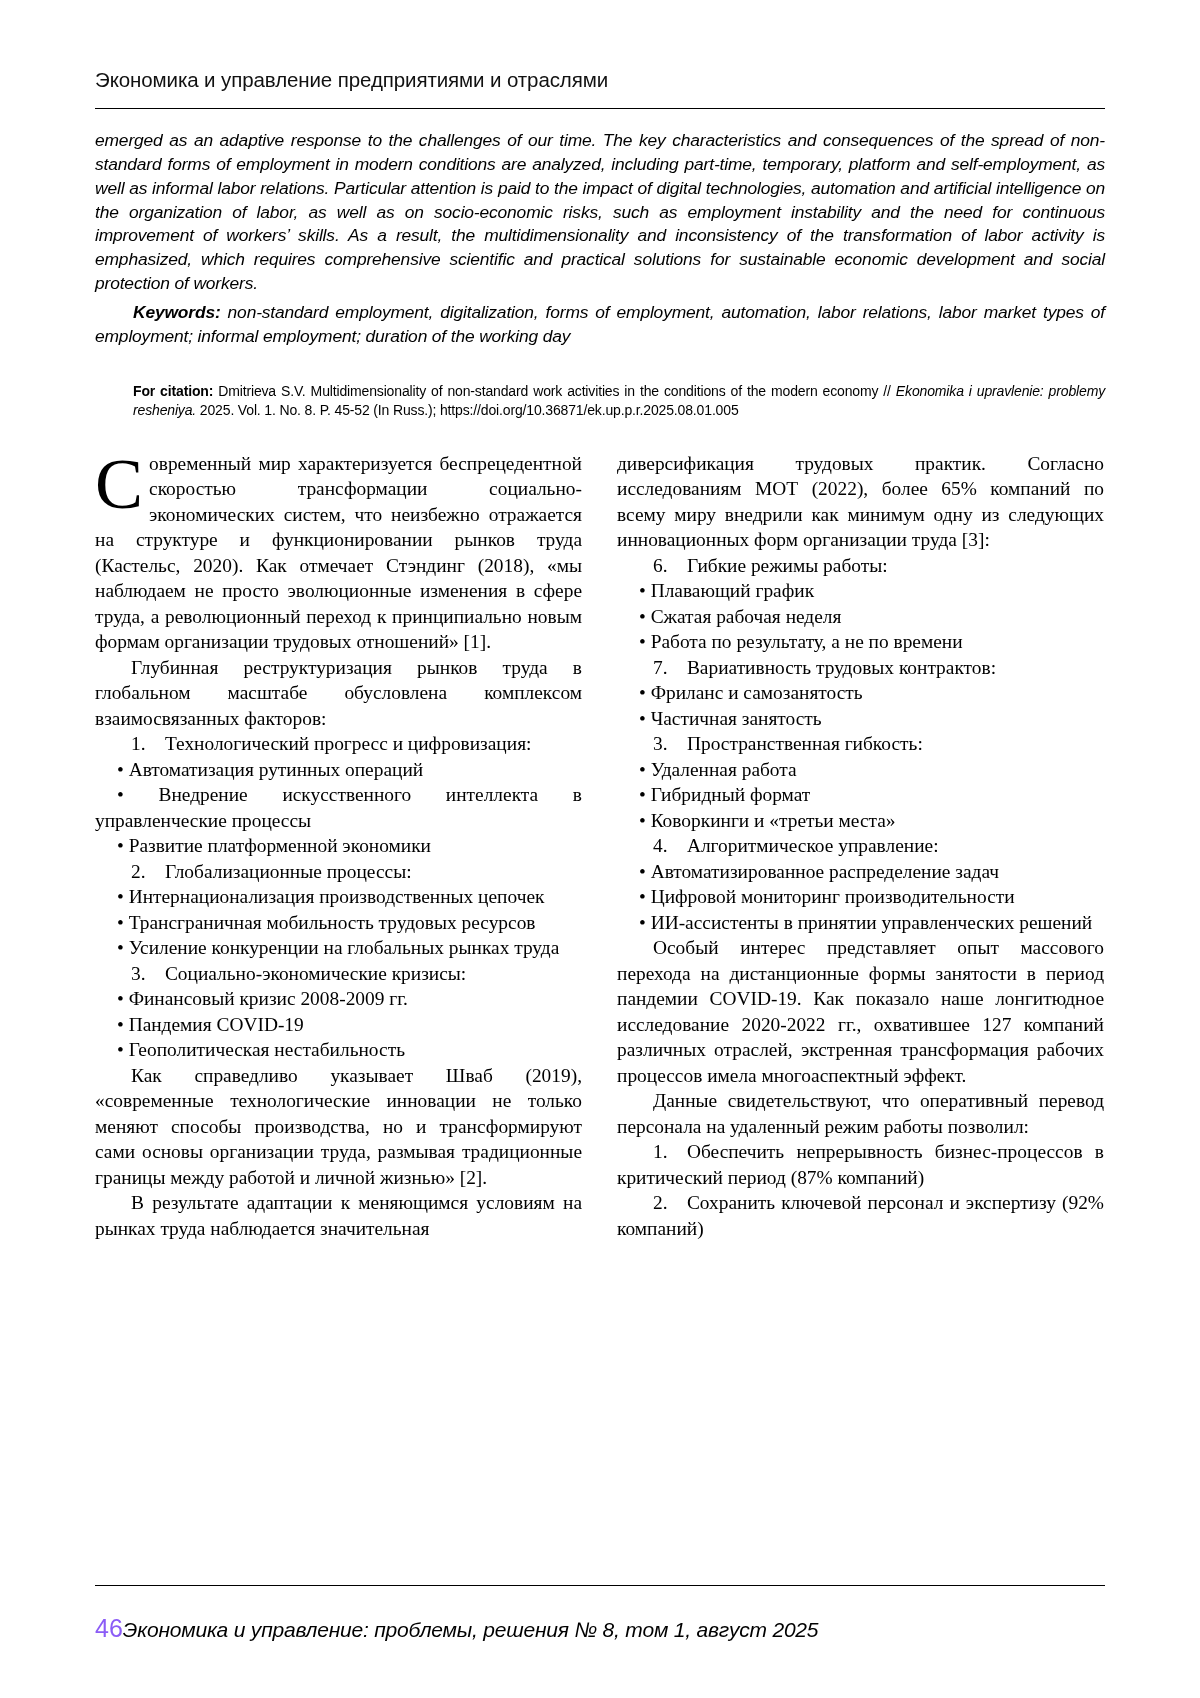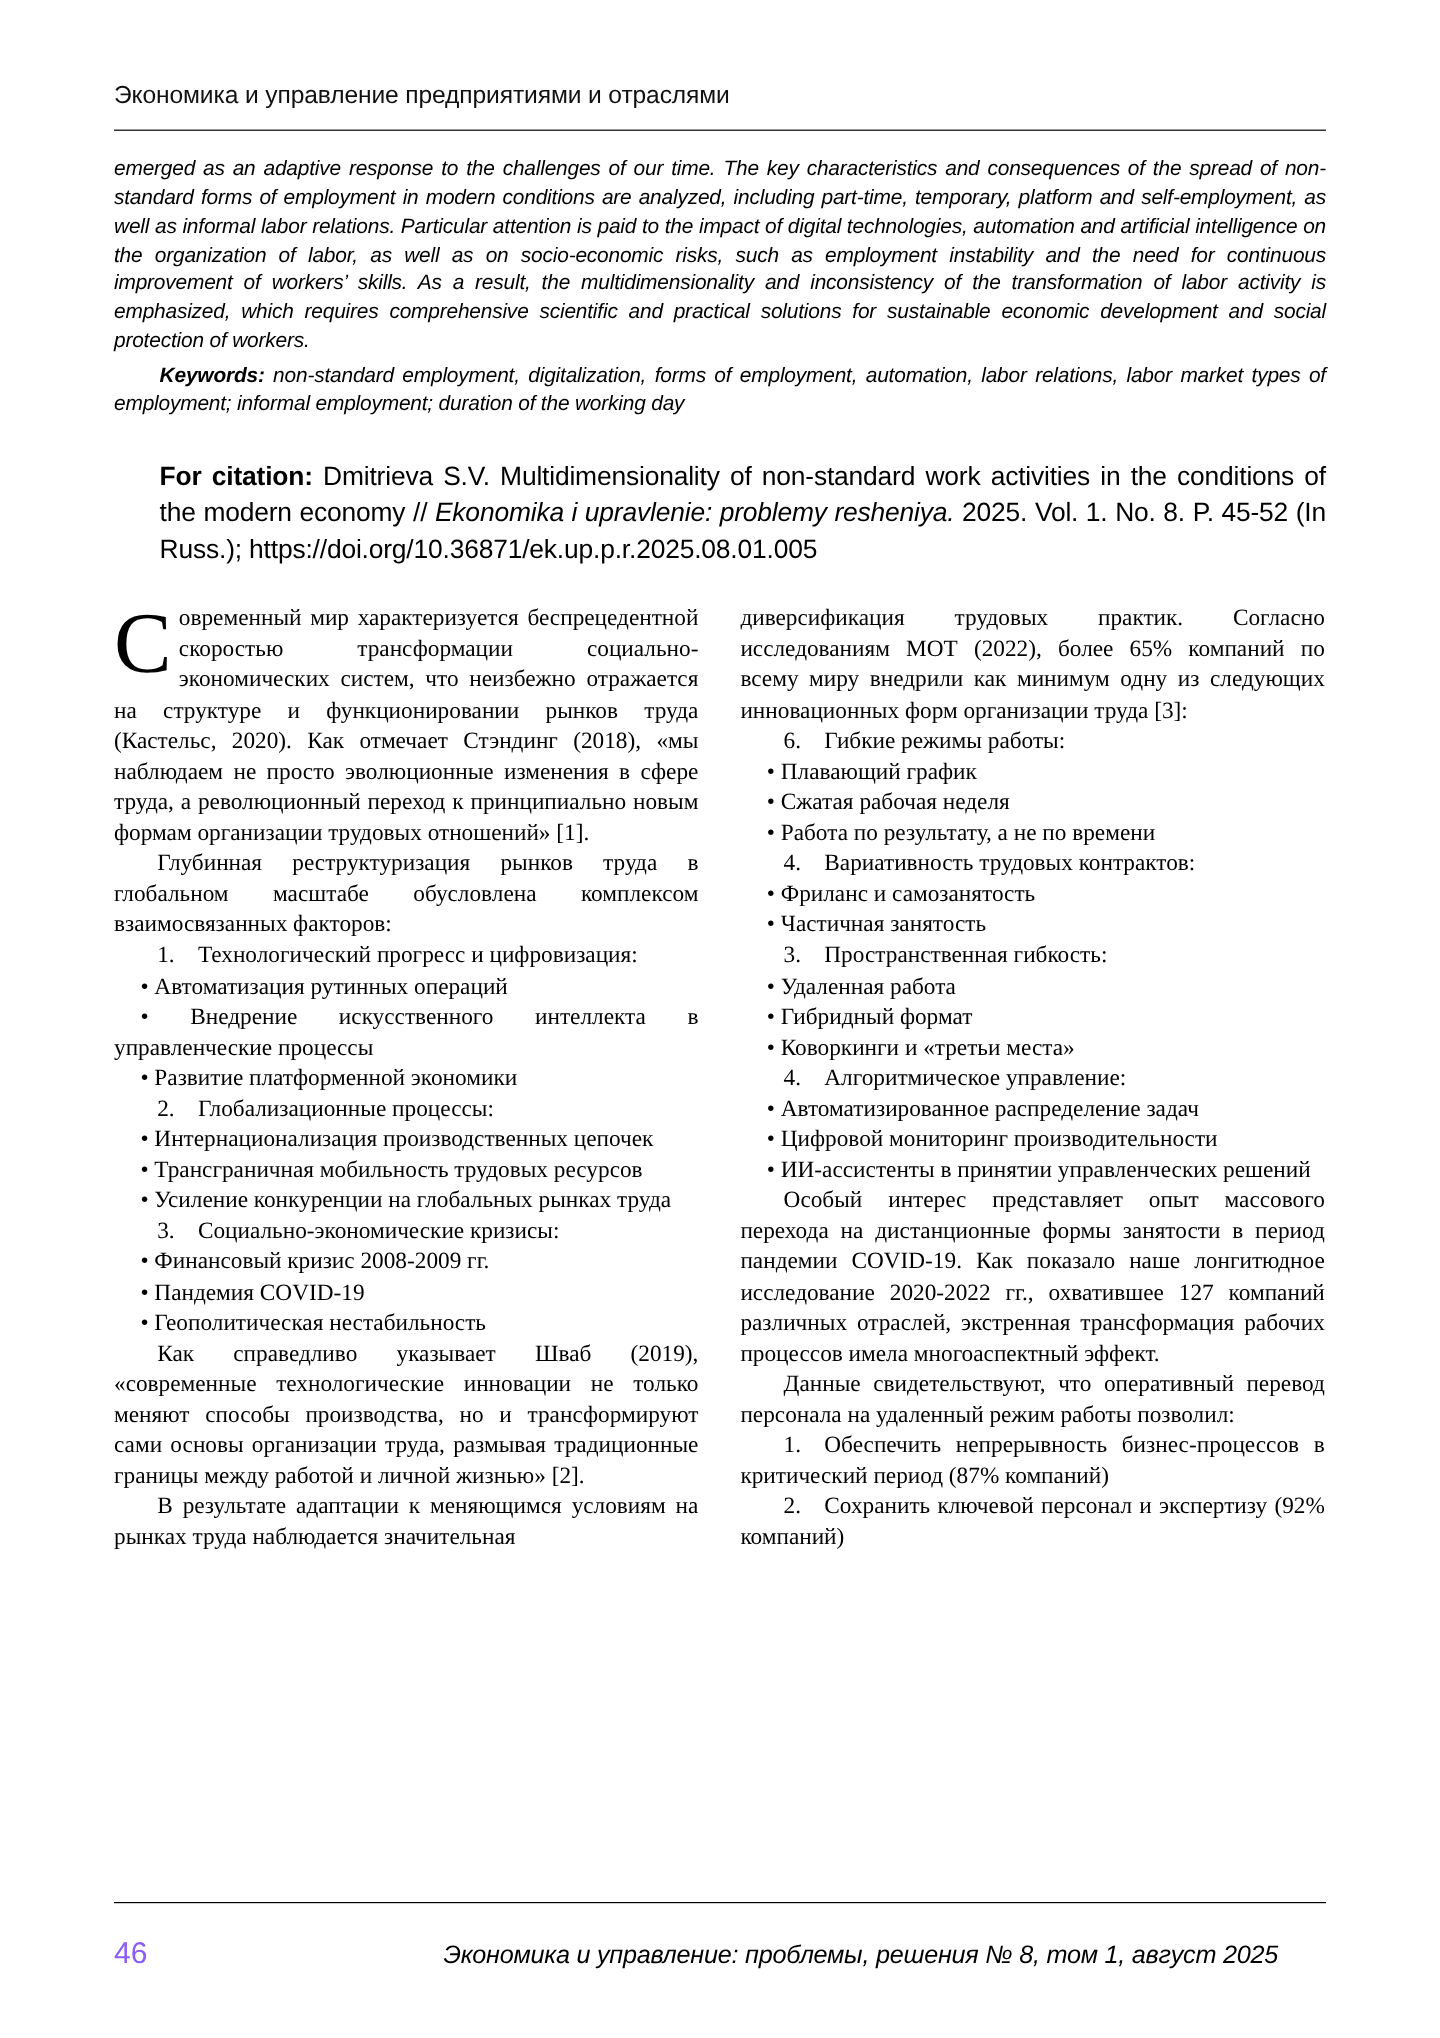--- a/index.html
+++ b/index.html
@@ -52,21 +52,21 @@
     text-align: justify;
     margin-top: 5px;
     text-indent: 38px;
     letter-spacing: -0.15px;
   }
   .keywords b { font-weight: bold; font-style: italic; }
 
   
   .citation {
     font-family: "Liberation Sans", sans-serif;
-    font-size: 22px;
+    font-size: 14px;
     line-height: 1.39;
     text-align: justify;
     margin: 33px 0 0 38px;
     width: calc(100% - 38px);
     letter-spacing: -0.15px;
   }
   .citation b { font-weight: bold; }
   .citation i { font-style: italic; }
 
   
@@ -119,21 +119,21 @@
     display: flex;
     align-items: baseline;
     font-family: "Liberation Sans", sans-serif;
   }
   .folio {
     font-size: 25px;
     color: #8b5cf6;
   }
   .footer-title {
     flex: 1;
-    text-align: right;
+    text-align: left;
     font-size: 21px;
     font-style: italic;
     letter-spacing: -0.2px;
     padding-right: 40px;
   }
 </style>
 </head>
 <body>
 
 <div class="page">
@@ -173,21 +173,21 @@
       <p>Как справедливо указывает Шваб (2019), «современные технологические инновации не только меняют способы производства, но и трансформируют сами основы организации труда, размывая традиционные границы между работой и личной жизнью» [2].</p>
       <p>В результате адаптации к меняющимся условиям на рынках труда наблюдается значительная</p>
     </div>
 
     <div class="col">
       <p class="noindent">диверсификация трудовых практик. Согласно исследованиям МОТ (2022), более 65% компаний по всему миру внедрили как минимум одну из следующих инновационных форм организации труда [3]:</p>
       <p class="numitem">6. Гибкие режимы работы:</p>
       <p class="bullet">• Плавающий график</p>
       <p class="bullet">• Сжатая рабочая неделя</p>
       <p class="bullet">• Работа по результату, а не по времени</p>
-      <p class="numitem">4. Вариативность трудовых контрактов:</p>
+      <p class="numitem">7. Вариативность трудовых контрактов:</p>
       <p class="bullet">• Фриланс и самозанятость</p>
       <p class="bullet">• Частичная занятость</p>
       <p class="numitem">3. Пространственная гибкость:</p>
       <p class="bullet">• Удаленная работа</p>
       <p class="bullet">• Гибридный формат</p>
       <p class="bullet">• Коворкинги и «третьи места»</p>
       <p class="numitem">4. Алгоритмическое управление:</p>
       <p class="bullet">• Автоматизированное распределение задач</p>
       <p class="bullet">• Цифровой мониторинг производительности</p>
       <p class="bullet">• ИИ-ассистенты в принятии управленческих решений</p>

